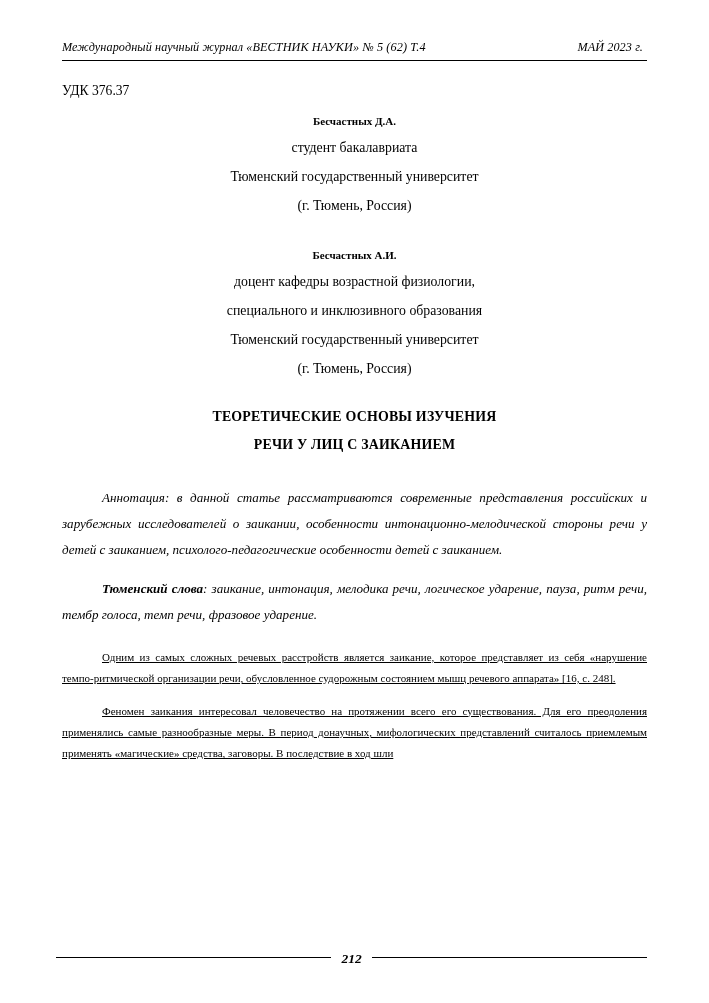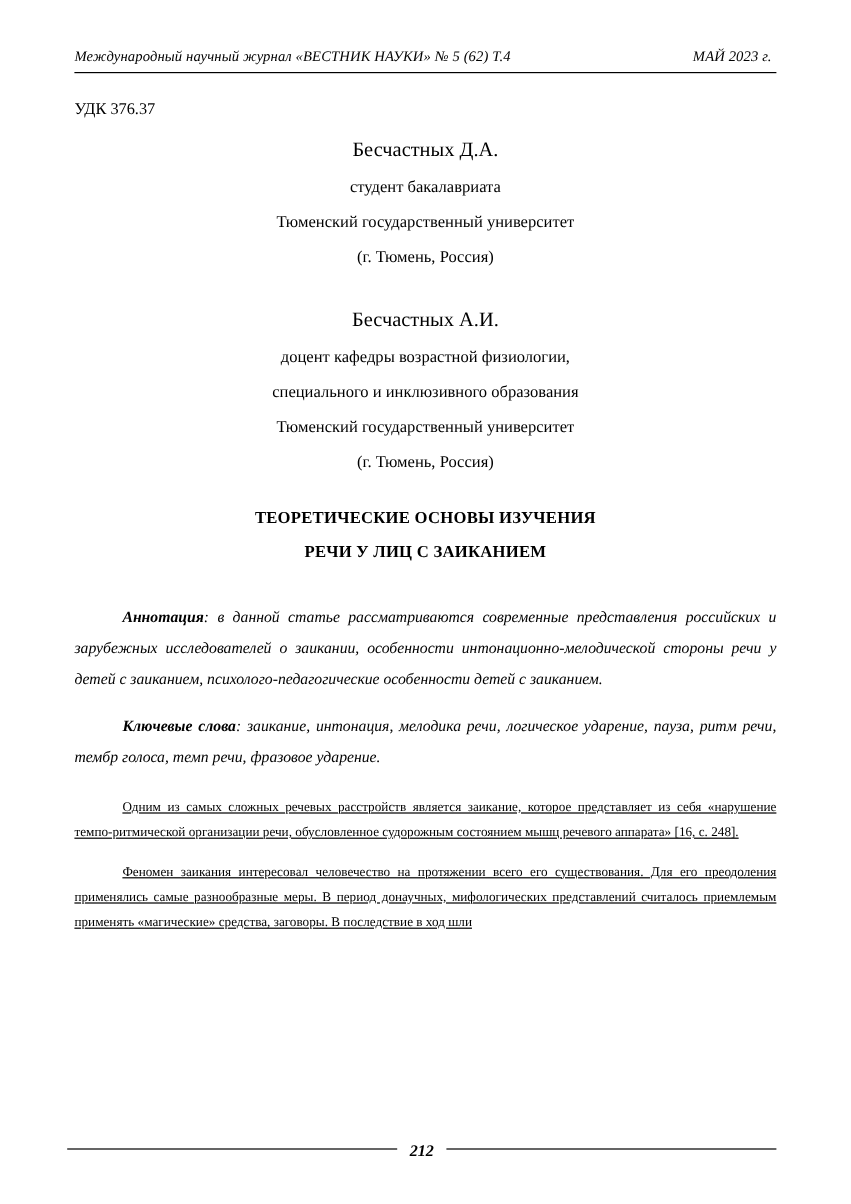--- a/index.html
+++ b/index.html
@@ -40,22 +40,22 @@
   }
   
   .udc {
     font-weight: normal;
     font-size: 13.6px;
     margin-bottom: 16px;
   }
   
   .center { text-align: center; }
   .author-name {
-    font-weight: normal;
-    font-size: 17px;
+    font-weight: bold;
+    font-size: 11px;
     margin-bottom: 13px;
   }
   .author-line {
     font-size: 13.8px;
     margin-bottom: 13px;
   }
   .block-gap { height: 22px; }
   
   .title {
     font-weight: bold;
@@ -68,21 +68,21 @@
   }
   
   .abstract {
     font-style: italic;
     font-size: 13.1px;
     text-align: justify;
     line-height: 2.0;
     text-indent: 40px;
     margin-bottom: 8px;
   }
-  .abstract b { font-weight: bold; font-style: italic; }
+  .abstract b { font-weight: normal; font-style: italic; }
   .keywords {
     font-style: italic;
     font-size: 13.1px;
     text-align: justify;
     line-height: 2.0;
     text-indent: 40px;
     margin-bottom: 6px;
   }
   .keywords b { font-weight: bold; font-style: italic; }
   
@@ -148,21 +148,21 @@
     <div class="author-line">(г. Тюмень, Россия)</div>
   </div>
 
   <div class="title">
     <div>ТЕОРЕТИЧЕСКИЕ ОСНОВЫ ИЗУЧЕНИЯ</div>
     <div>РЕЧИ У ЛИЦ С ЗАИКАНИЕМ</div>
   </div>
 
   <p class="abstract"><b>Аннотация</b><span>: в данной статье рассматриваются современные представления российских и зарубежных исследователей о заикании, особенности интонационно-мелодической стороны речи у детей с заиканием, психолого-педагогические особенности детей с заиканием.</span></p>
 
-  <p class="keywords"><b>Ключевые слова</b><span>: заикание, интонация, мелодика речи, логическое ударение, пауза, ритм речи, тембр голоса, темп речи, фразовое ударение.</span></p>
+  <p class="keywords"><b>Тюменский слова</b><span>: заикание, интонация, мелодика речи, логическое ударение, пауза, ритм речи, тембр голоса, темп речи, фразовое ударение.</span></p>
 
   <p class="para para-first">Одним из самых сложных речевых расстройств является заикание, которое представляет из себя «нарушение темпо-ритмической организации речи, обусловленное судорожным состоянием мышц речевого аппарата» [16, с. 248].</p>
   <p class="para">Феномен заикания интересовал человечество на протяжении всего его существования. Для его преодоления применялись самые разнообразные меры. В период донаучных, мифологических представлений считалось приемлемым применять «магические» средства, заговоры. В последствие в ход шли</p>
 
   <div class="footer">
     <span class="footer-line"></span>
     <span class="page-number">212</span>
     <span class="footer-line"></span>
   </div>
 

